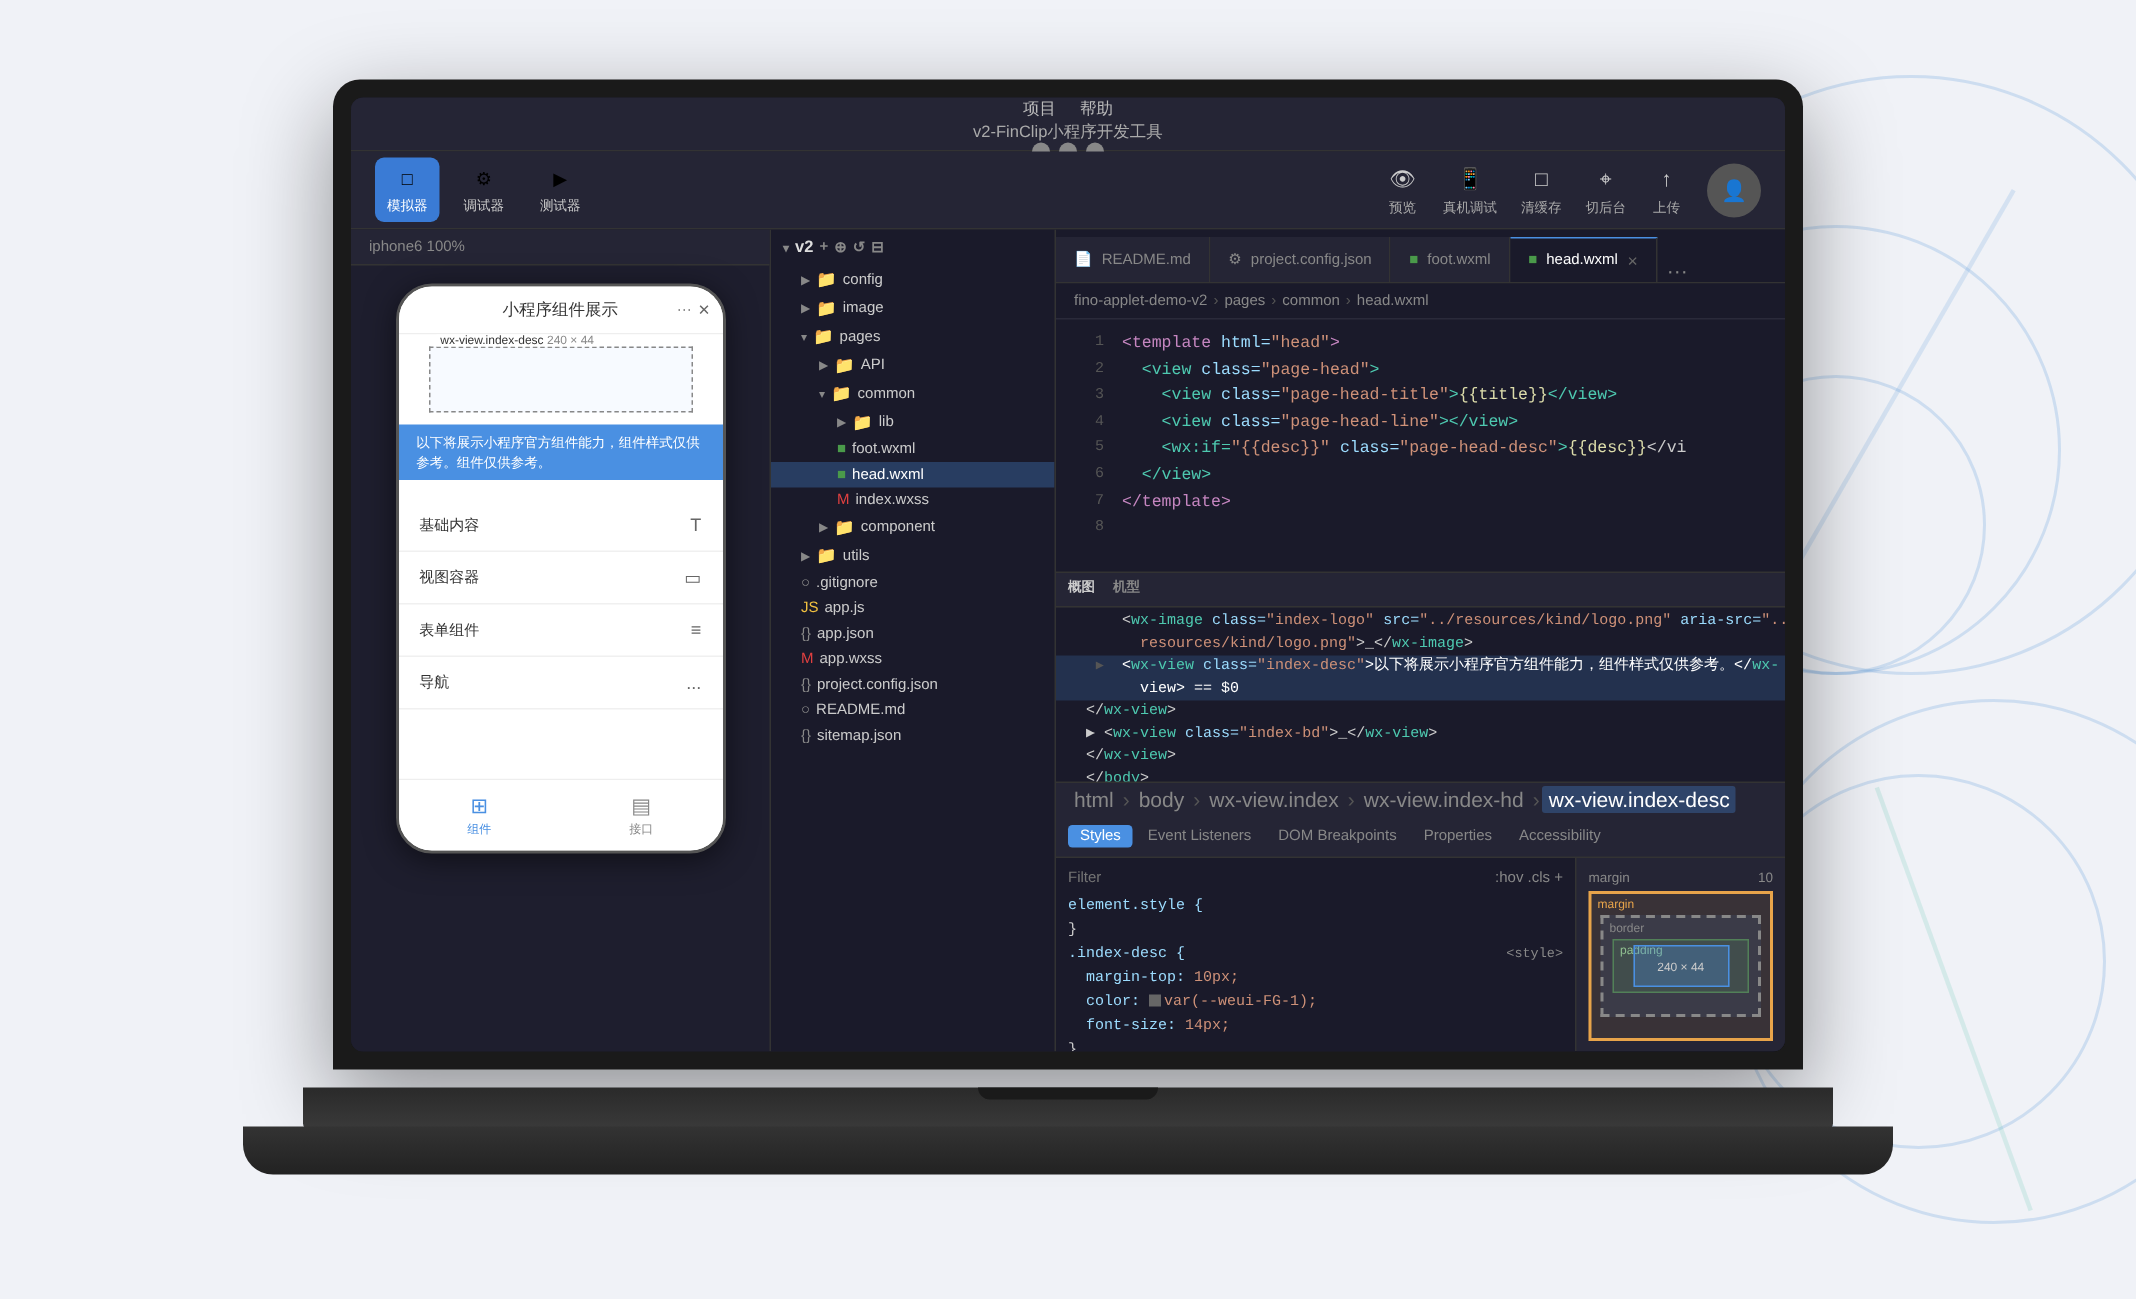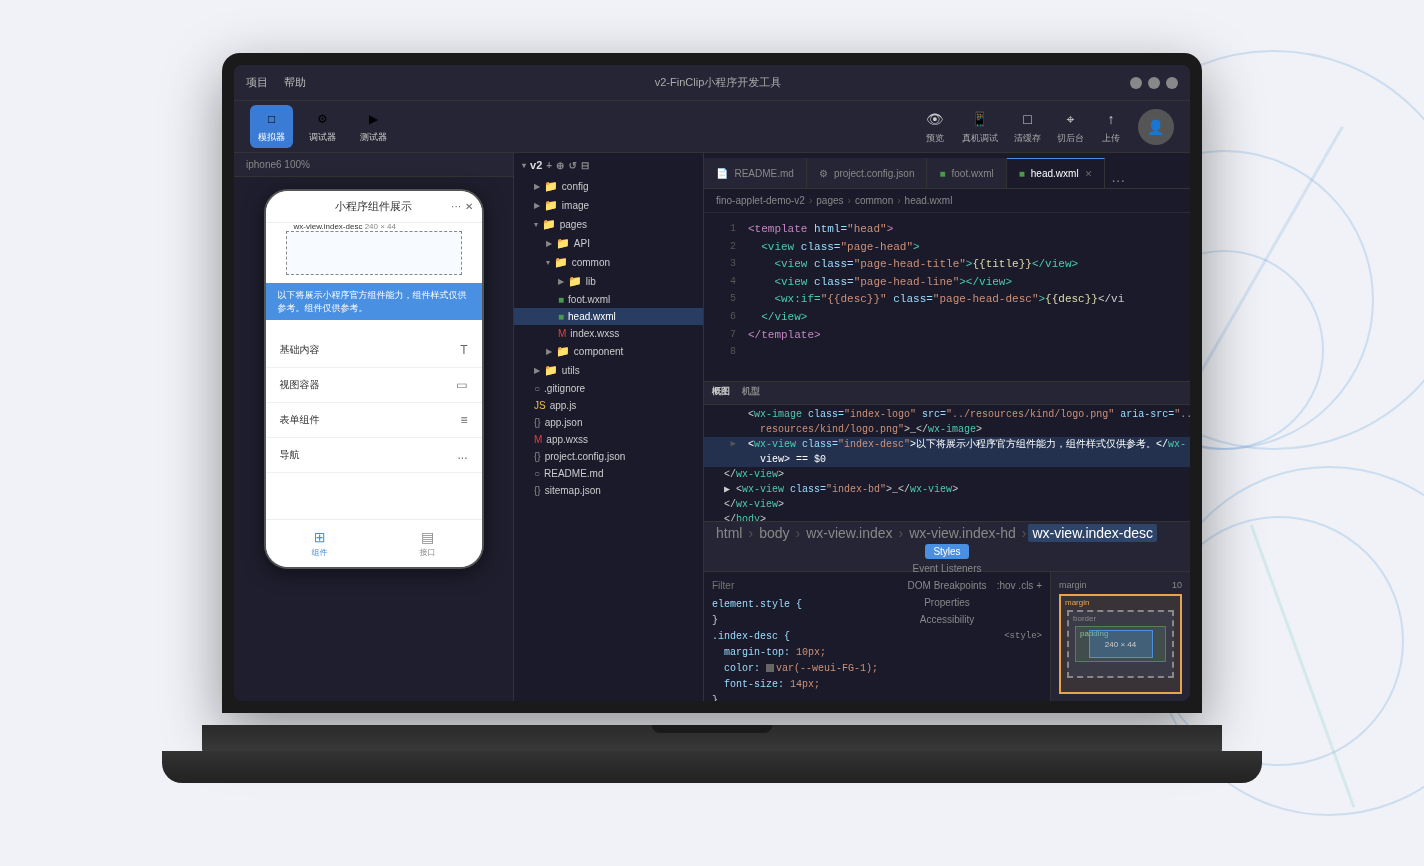--- a/index.html
+++ b/index.html
@@ -117,20 +117,21 @@
 
     
     .titlebar {
       height: 36px;
       background: #252535;
       display: flex;
       align-items: center;
       padding: 0 12px;
       border-bottom: 1px solid #333;
       flex-shrink: 0;
+      flex-direction: column;
     }
     .titlebar-menu {
       display: flex;
       gap: 16px;
       font-size: 11px;
       color: #bbb;
     }
     .titlebar-menu span { cursor: pointer; }
     .titlebar-center {
       flex: 1;
@@ -547,21 +548,20 @@
     
     .bottom-tabs-bar {
       height: 28px;
       background: #252535;
       display: flex;
       align-items: center;
       padding: 0 8px;
       gap: 2px;
       border-bottom: 1px solid #333;
       flex-shrink: 0;
-      flex-direction: column;
     }
     .bottom-tab {
       padding: 2px 8px;
       font-size: 10px;
       color: #888;
       cursor: pointer;
       border-radius: 3px;
     }
     .bottom-tab.active {
       background: #4a90e2;

